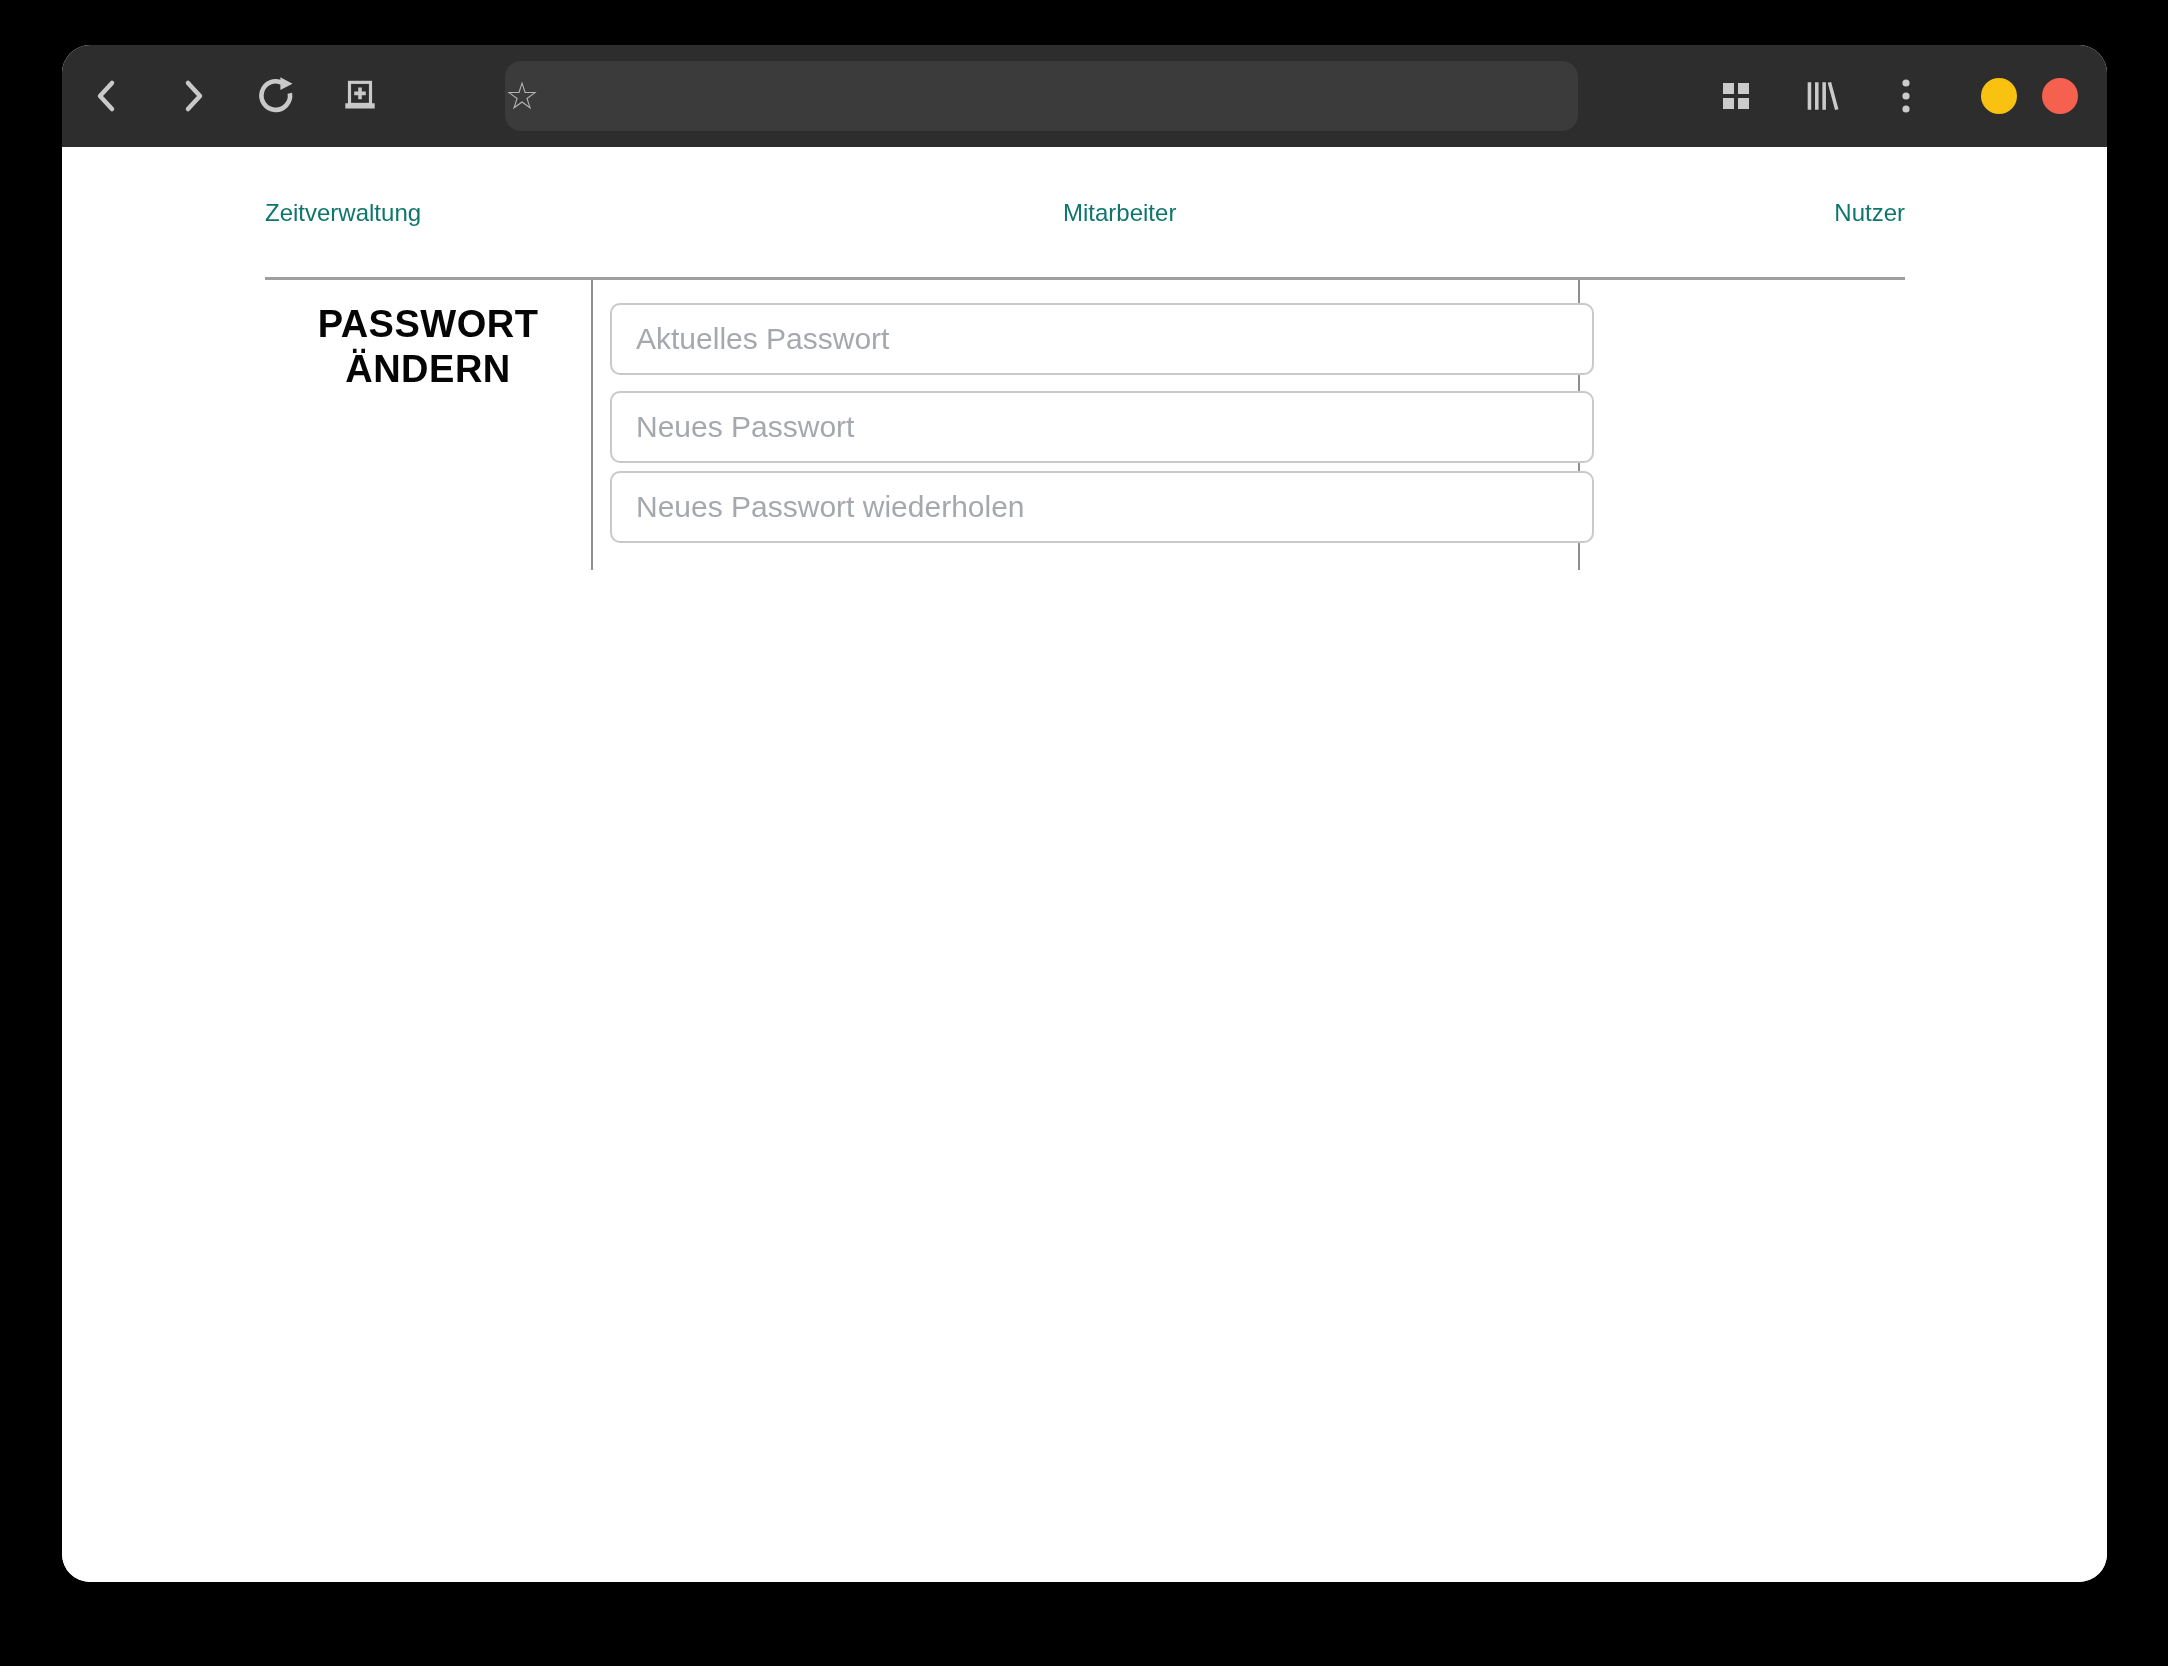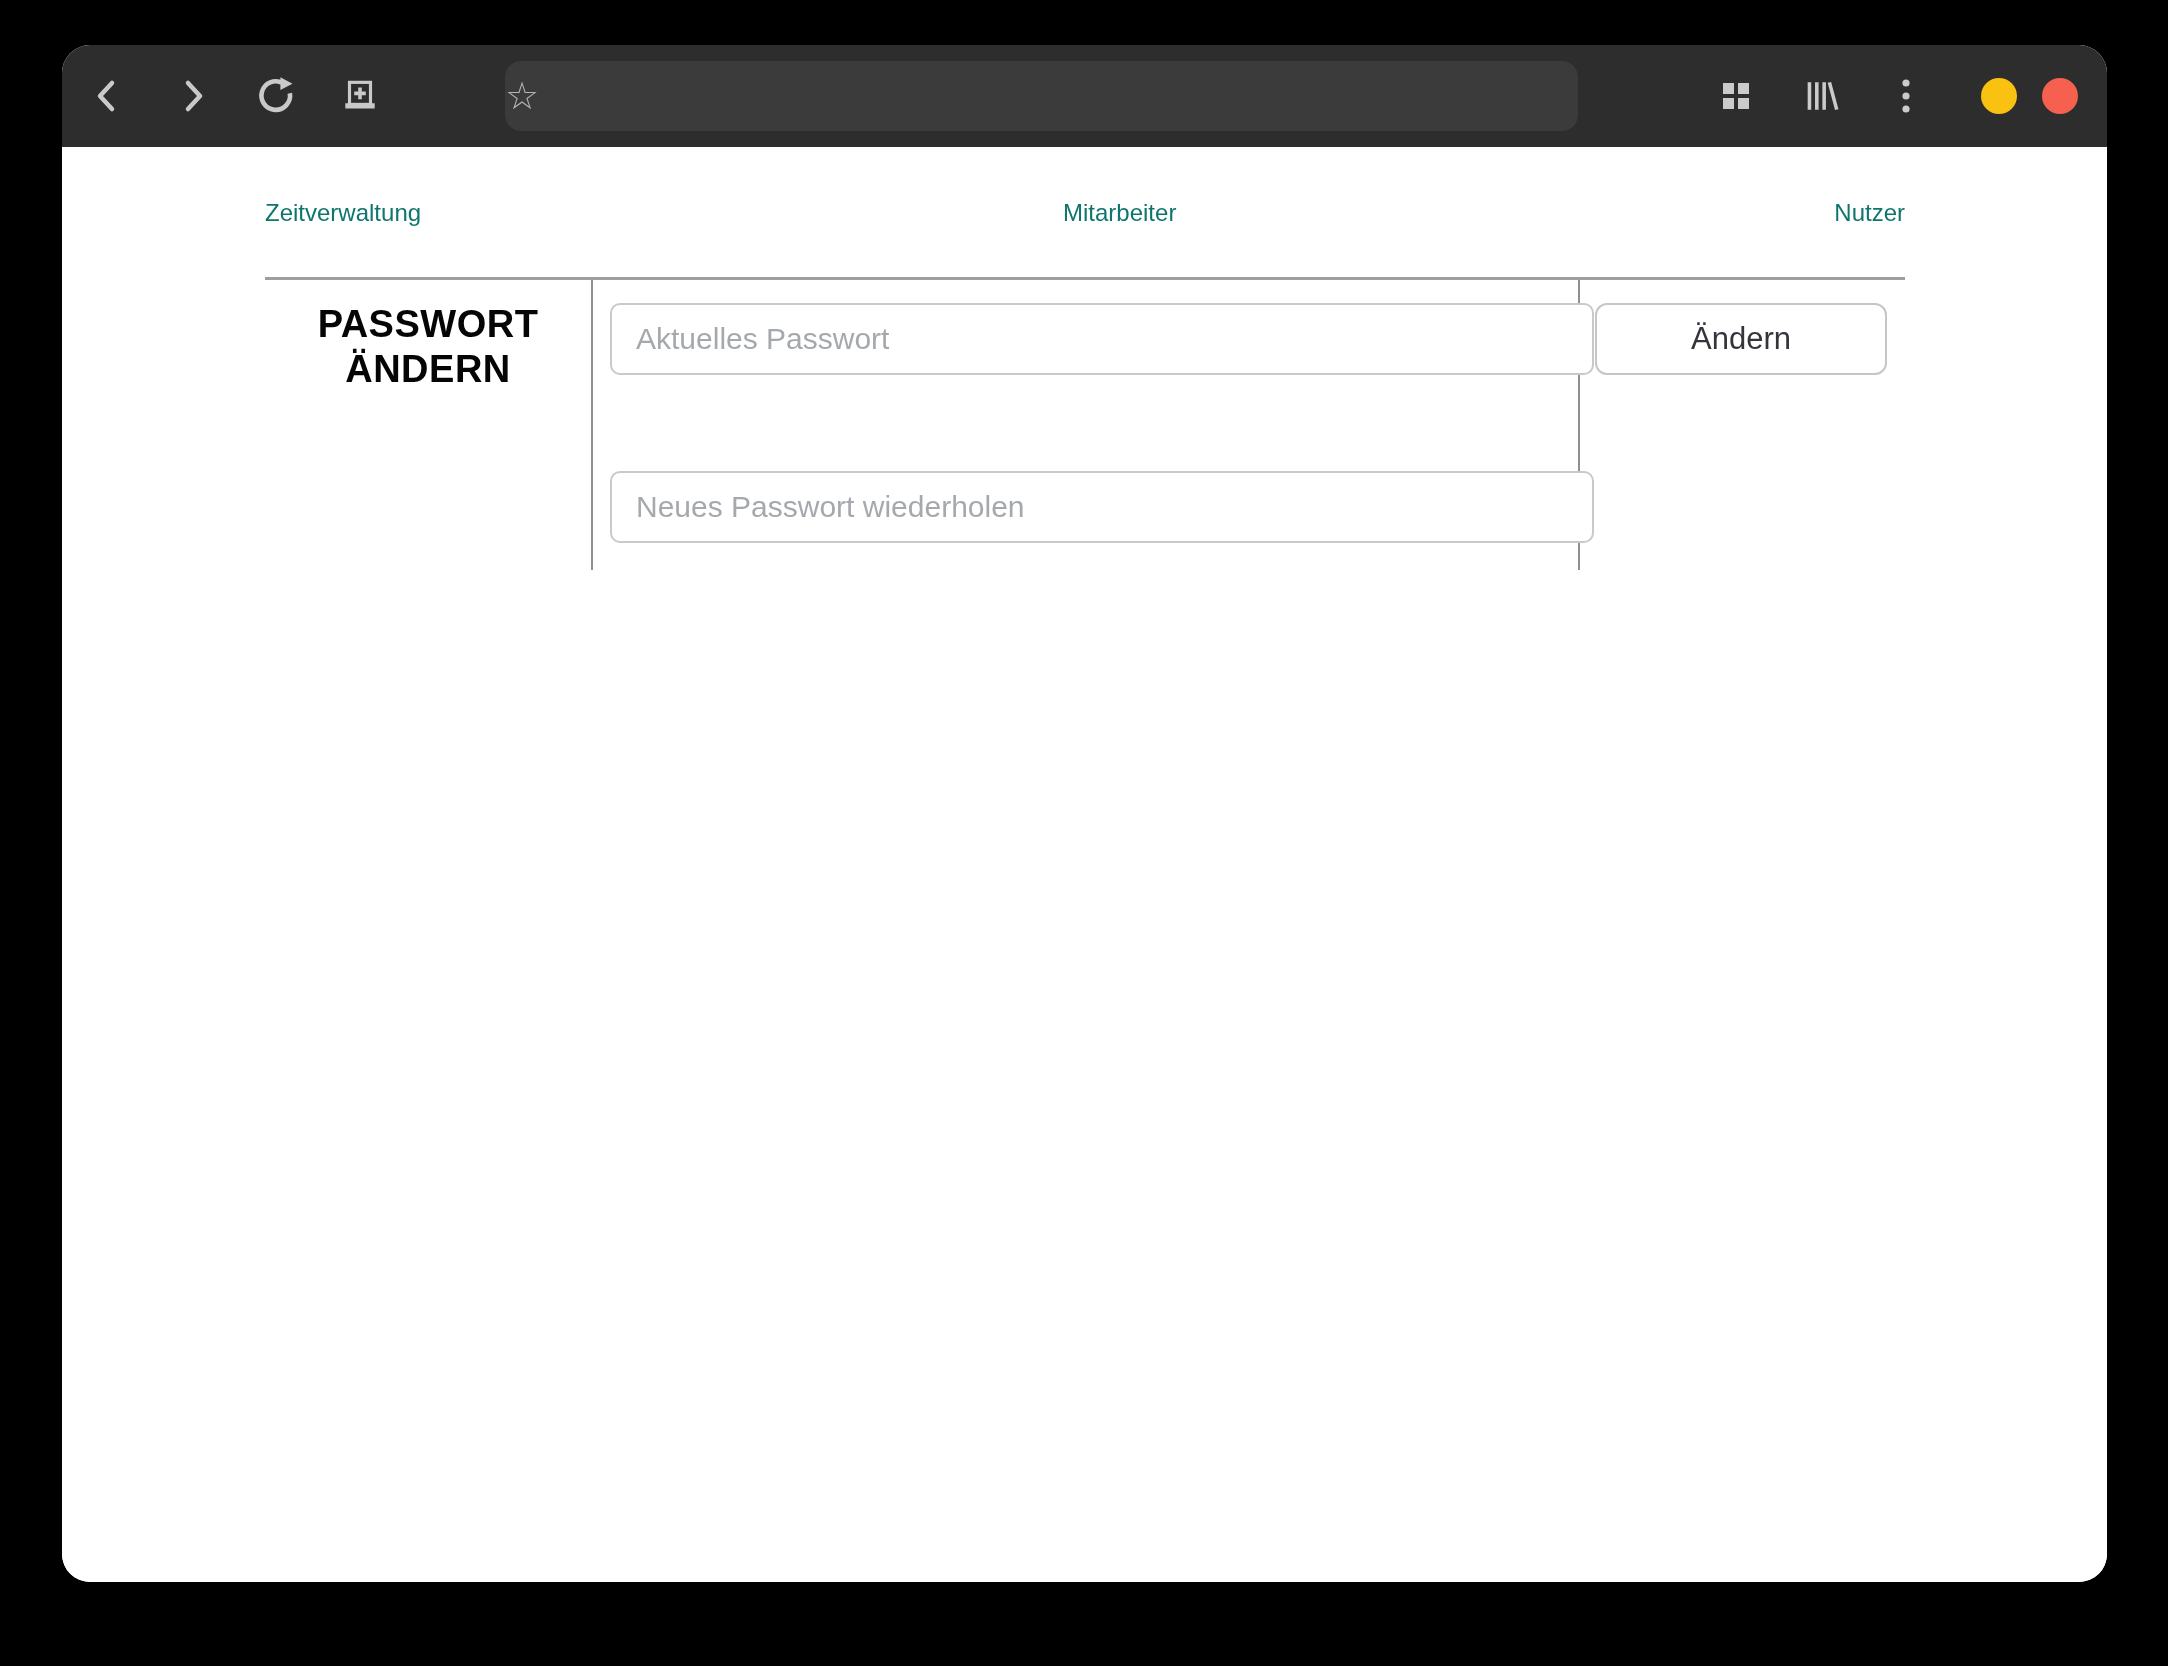--- a/index.html
+++ b/index.html
@@ -151,19 +151,19 @@
       <div class="nav-line"></div>
 
       <div class="v-line v-line-l"></div>
       <div class="v-line v-line-r"></div>
 
       <div class="form-heading">
         <span class="heading-text">PASSWORT ÄNDERN</span>
       </div>
 
       <input class="pw-input pw-1" type="text" placeholder="Aktuelles Passwort" style="">
+      <input class="pw-input pw-2" type="text" placeholder="Neues Passwort" style="">
       <input class="pw-input pw-3" type="text" placeholder="Neues Passwort wiederholen" style="">
 
-      <button class="submit-btn">Ändern</button>
     </div>
 
   </div>
 </div>
 
 </body></html>

